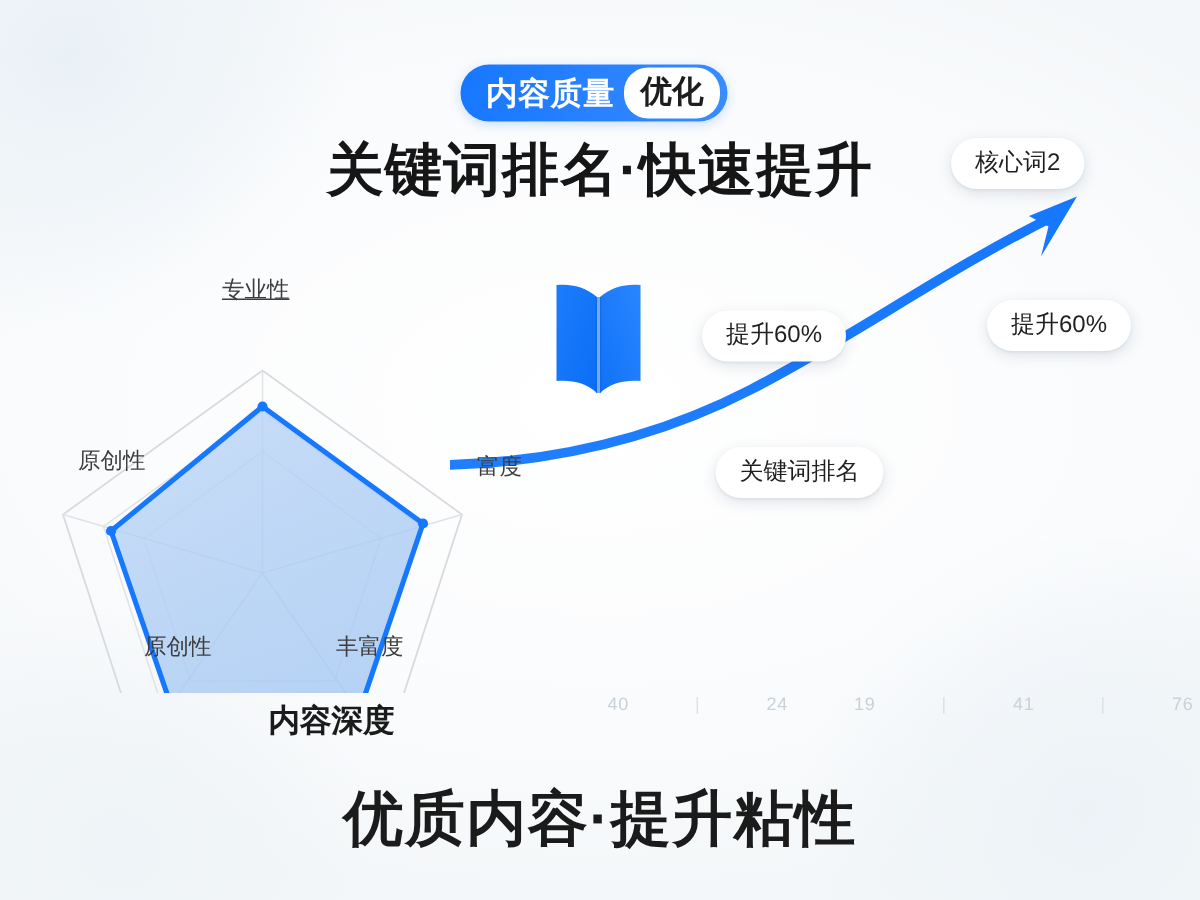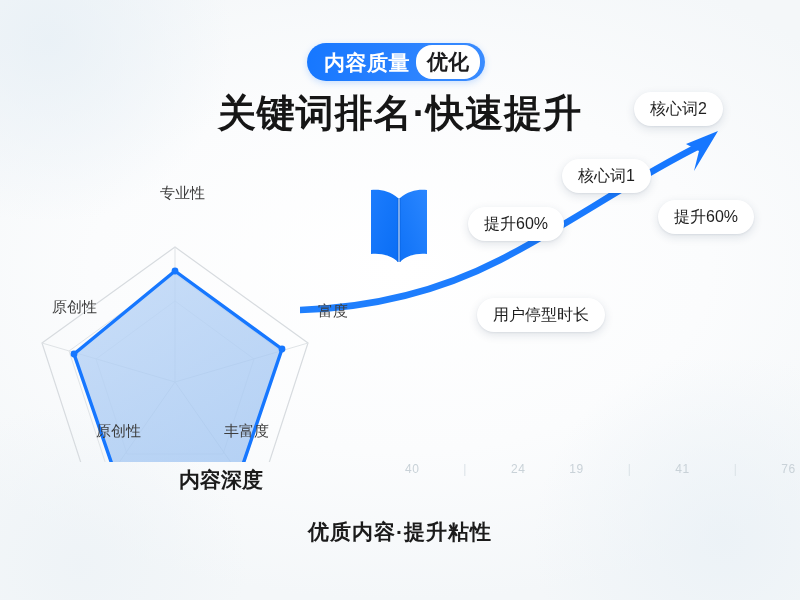--- a/index.html
+++ b/index.html
@@ -79,21 +79,21 @@
     color: #161616;
     letter-spacing: 1px;
     white-space: nowrap;
   }
   #footer-title {
     position: absolute;
     left: 0;
     top: 518px;
     width: 800px;
     text-align: center;
-    font-size: 21px;
+    font-size: 40px;
     font-weight: 700;
     color: #1b1b1b;
     letter-spacing: 1px;
     white-space: nowrap;
   }
 
   
   #radar-wrap {
     position: absolute;
     left: 36px;
@@ -200,24 +200,23 @@
 
       <path d="M30 12 C22 5, 12 3, 3 4 L3 68 C12 67, 23 69, 30 76 Z" fill="url(#bookL)"></path>
 
       <path d="M32 12 C40 5, 50 3, 59 4 L59 68 C50 67, 39 69, 32 76 Z" fill="url(#bookR)"></path>
 
       <rect x="29.2" y="12" width="3.6" height="64" fill="#0b63dd" opacity="0.55"></rect>
     </svg>
   </div>
 
   <div class="pill bold" style="left:634px; top:92px;">核心词2</div>
-  <div class="pill bold" style="left:562px; top:159px;">核心词1</div>
   <div class="pill" style="left:468px; top:207px;">提升60%</div>
   <div class="pill bold" style="left:658px; top:200px;">提升60%</div>
-  <div class="pill" style="left:477px; top:298px;">用户停型时长</div>
+  <div class="pill" style="left:477px; top:298px;">关键词排名</div>
 
   <div id="radar-wrap">
     <svg id="radar-svg" width="340" height="270" viewBox="0 0 340 270">
       <defs>
         <linearGradient id="radarFill" x1="0.2" y1="0" x2="0.8" y2="1">
           <stop offset="0%" stop-color="#b9d4f6" stop-opacity="0.95"></stop>
           <stop offset="100%" stop-color="#9cc2f1" stop-opacity="0.9"></stop>
         </linearGradient>
       </defs>
 
@@ -239,21 +238,21 @@
 
       <g fill="#1677ff">
         <circle cx="139" cy="79" r="3.4"></circle>
         <circle cx="246" cy="157" r="3.4"></circle>
         <circle cx="203" cy="284" r="3.4"></circle>
         <circle cx="80" cy="284" r="3.4"></circle>
         <circle cx="38" cy="162" r="3.4"></circle>
       </g>
     </svg>
 
-    <div class="radar-label" style="left:124px; top:-8px;">专业性</div>
+    <div class="radar-label" style="left:112px; top:-8px;text-decoration:underline;">专业性</div>
     <div class="radar-label" style="left:282px; top:110px;">富度</div>
     <div class="radar-label" style="left:188px; top:230px;text-align:right;">丰富度</div>
     <div class="radar-label" style="left:60px; top:230px;">原创性</div>
     <div class="radar-label" style="left:16px; top:106px;">原创性</div>
   </div>
 
   <div style="position:absolute; left:163px; top:466px; font-size:21px; font-weight:700; color:#1b1b1b; white-space:nowrap;margin-left:16px;">内容深度</div>
 
   <div id="scale">
     <span>40</span>

